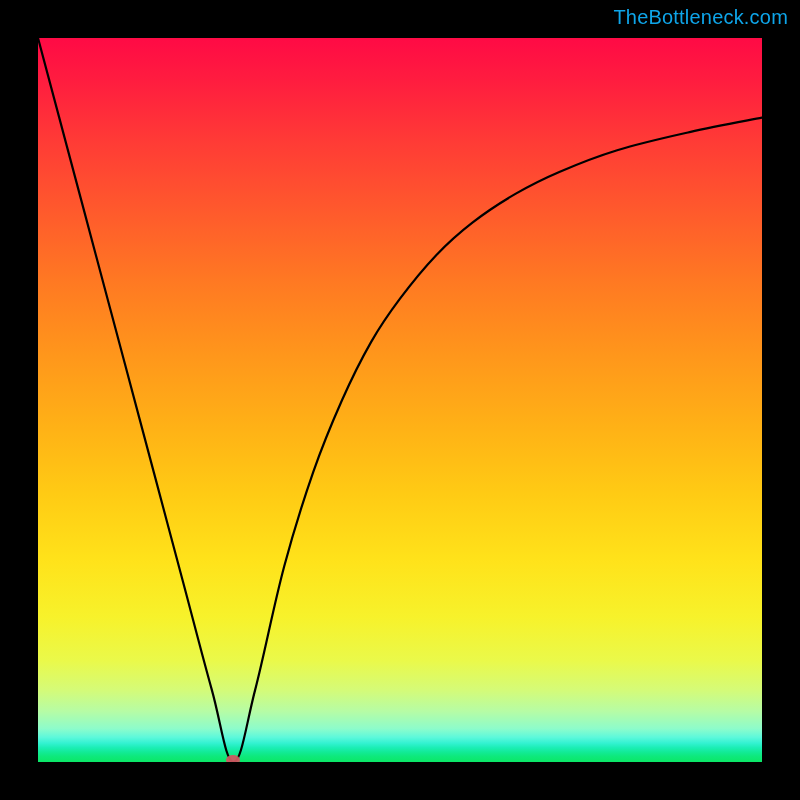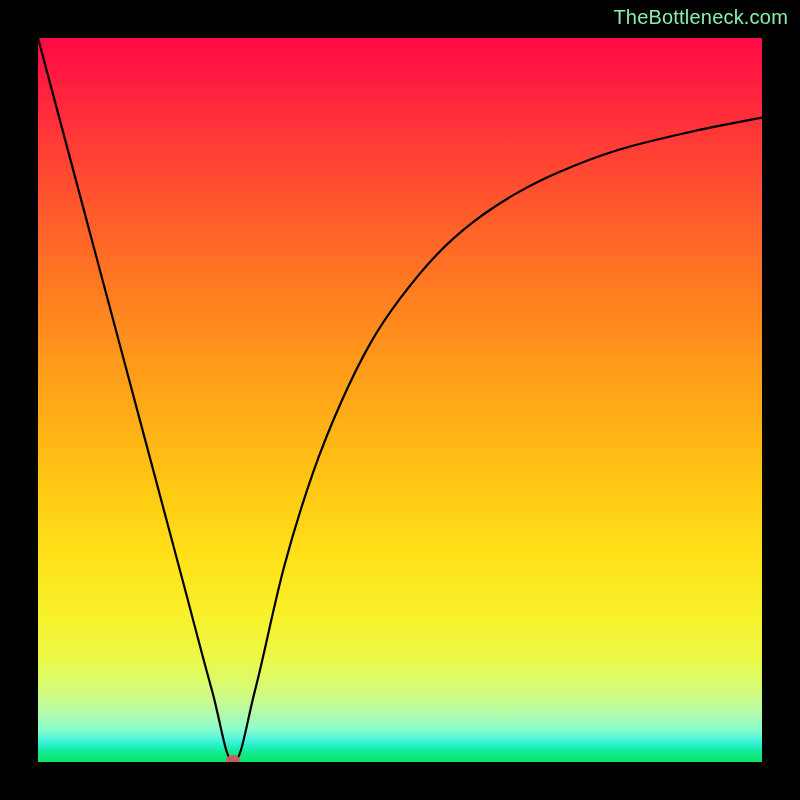--- a/index.html
+++ b/index.html
@@ -61,21 +61,21 @@
     width: 14px;
     height: 10px;
     border-radius: 50%;
     background: rgba(206, 89, 97, 0.95);
     transform: translate(-50%, -50%);
   }
   .watermark {
     position: absolute;
     top: 6px;
     right: 12px;
-    color: #86efac;
+    color: #0ea5e9;
     font-size: 20px;
     font-weight: 500;
     letter-spacing: 0.2px;
   }
 </style>
 </head>
 <body>
 
 <div class="frame">
   <div class="plot-area">

